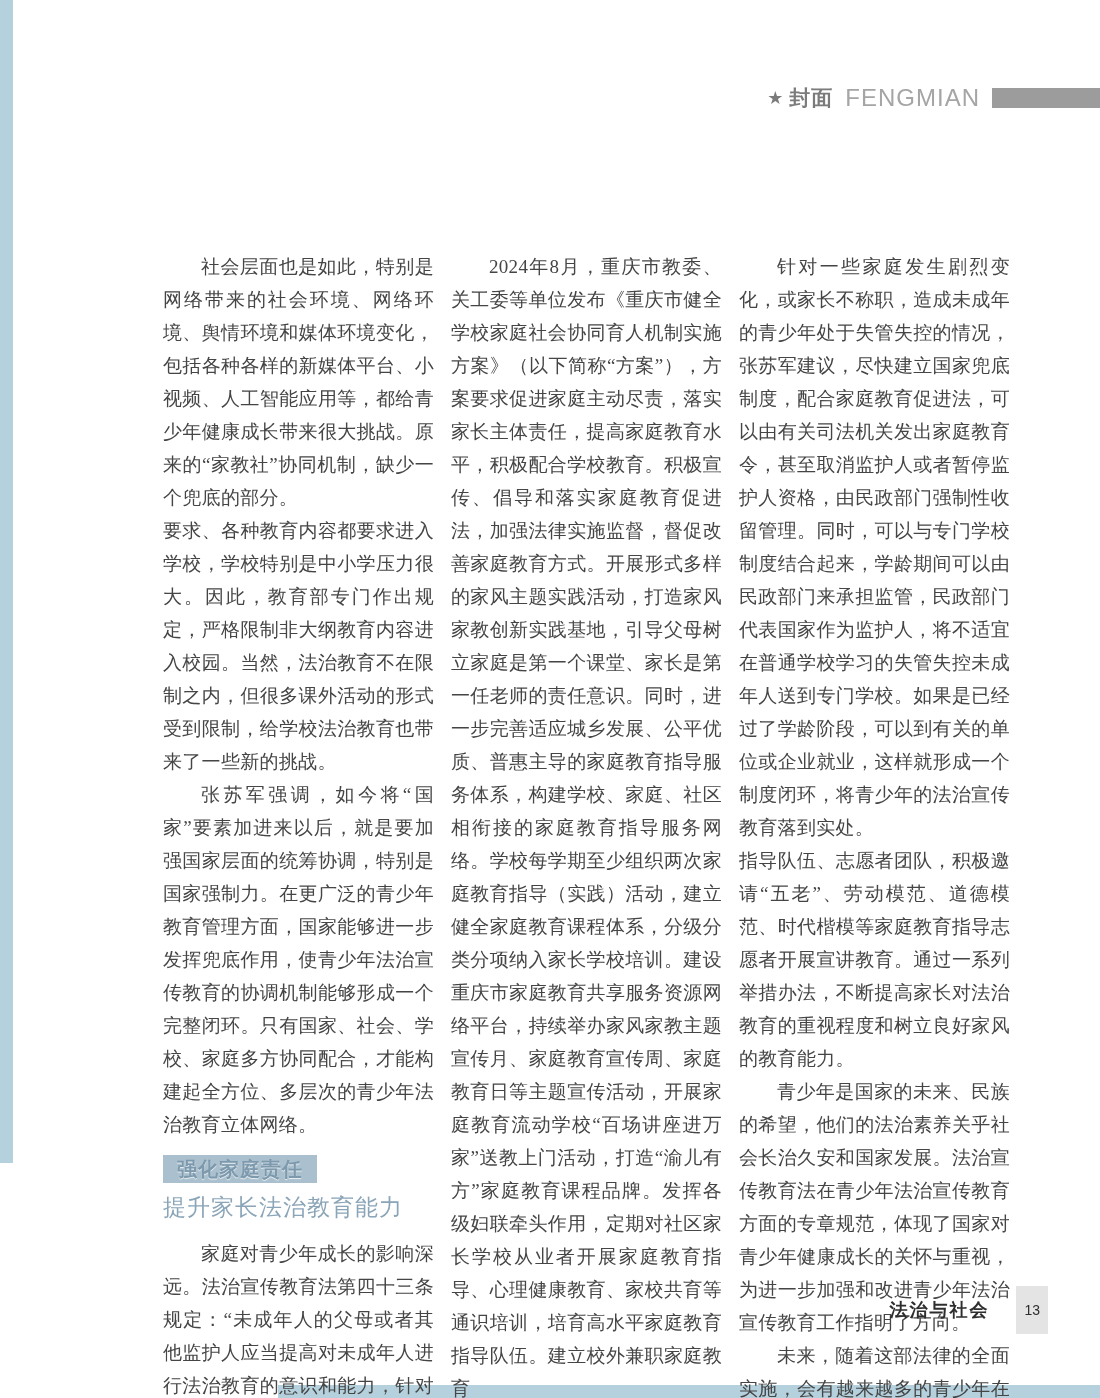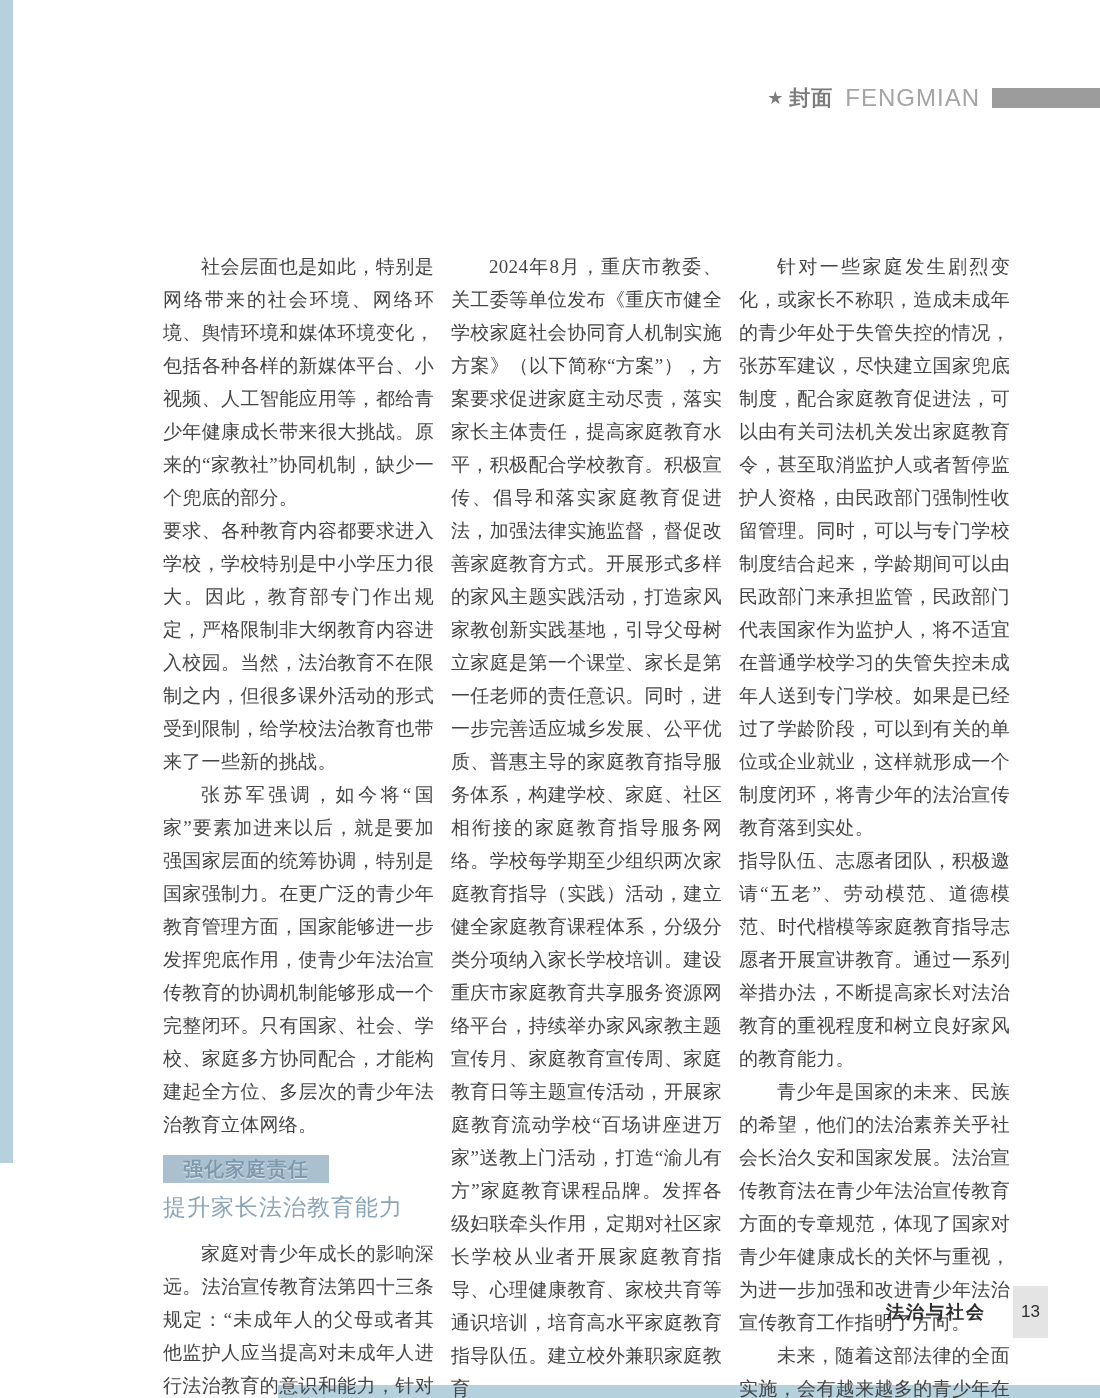--- a/index.html
+++ b/index.html
@@ -42,38 +42,38 @@
     text-align:justify; text-justify:inter-character;
   }
   .p { margin:0; }
   .ind { text-indent:2em; }
 
   .heading { margin:12px 0 15px; font-family:"Liberation Sans","DejaVu Sans",sans-serif; }
   .heading .h1 {
     display:inline-block;
     background:#abc0ce; color:#7d99ad;
     font-weight:bold; font-size:20px; line-height:26px;
-    padding:1px 20px;
+    padding:1px 14px;
     text-shadow:0 1px 1px rgba(255,255,255,0.75);
     letter-spacing:1px;
   }
   .heading .h2 {
     display:block;
     color:#8ba5b8;
     font-size:23px; line-height:30px;
     margin-top:6px; letter-spacing:1px;
   }
 
   .footer {
     position:absolute; top:1286px; right:52px;
     display:flex; align-items:center; gap:27px;
     font-family:"Liberation Sans","DejaVu Sans",sans-serif;
   }
   .footer .journal { font-weight:bold; font-size:18px; color:#2e2e2e; letter-spacing:2px; }
-  .footer .pagenum { background:#e4e4e4; color:#2e2e2e; font-size:17px; padding:16px 8px; }
+  .footer .pagenum { background:#e4e4e4; color:#2e2e2e; font-size:14px; padding:16px 8px; }
 </style>
 </head>
 <body>
 
 <div class="left-bar"></div>
 <div class="bottom-bar"></div>
 
 <div class="header">
   <span class="star">★</span>
   <span class="sec-cn">封面</span>

